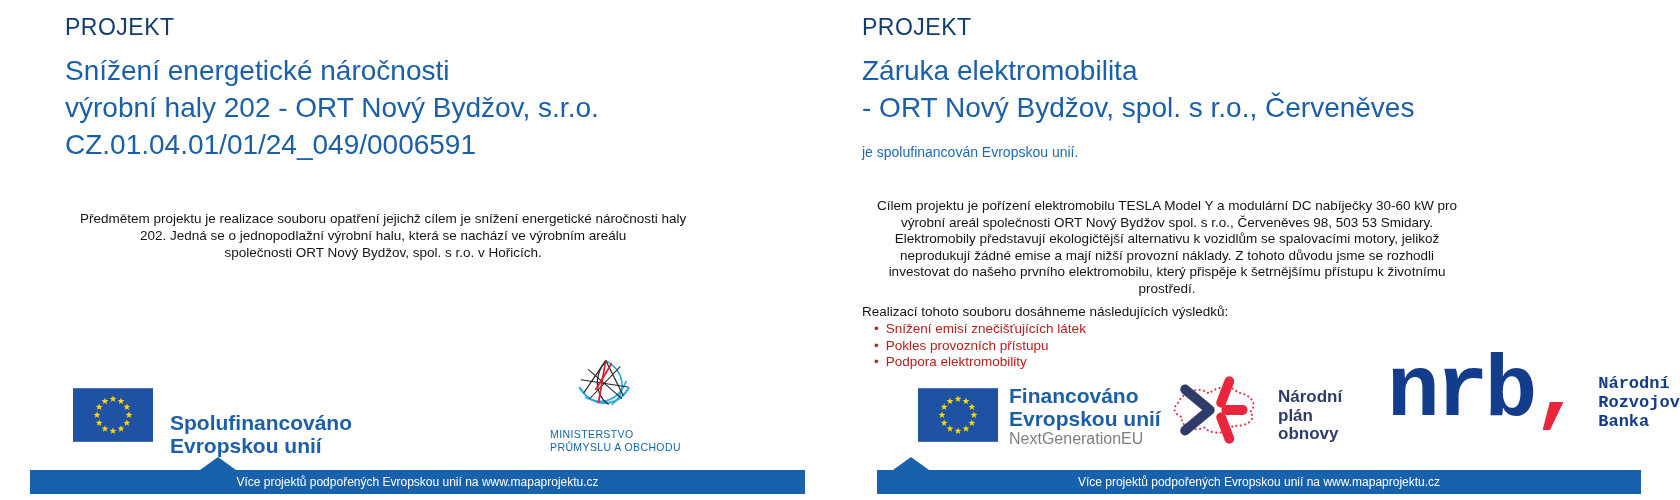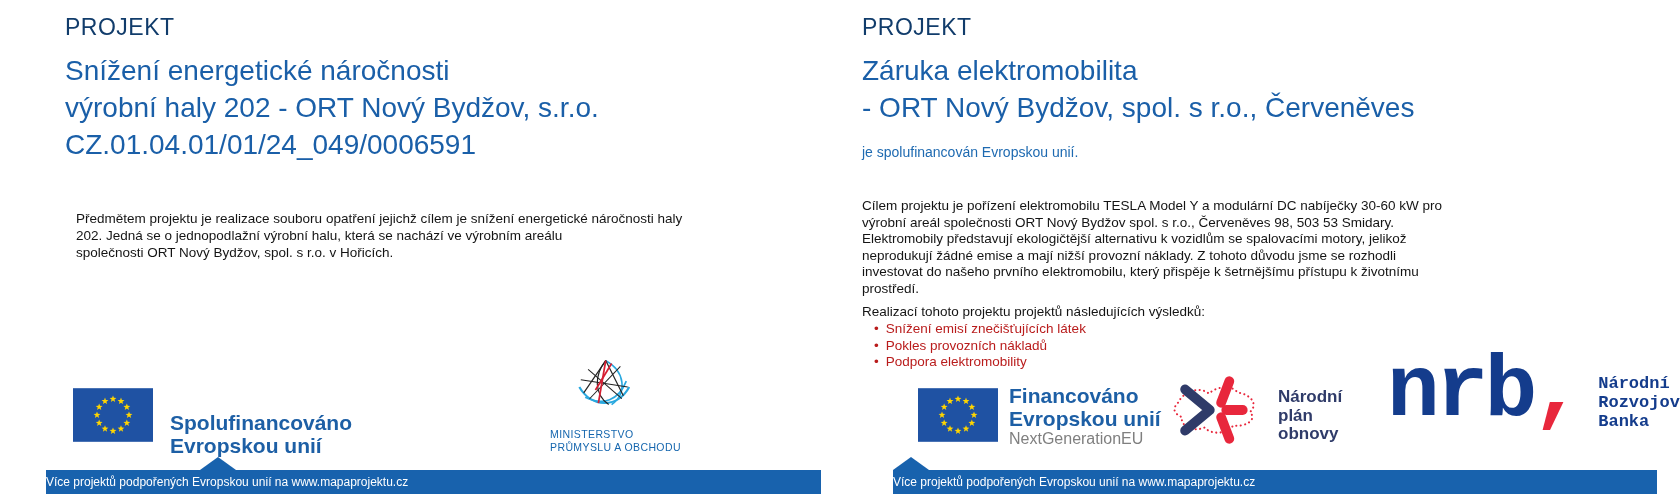--- a/index.html
+++ b/index.html
@@ -9,22 +9,22 @@
   .panel-left{left:30px;width:775px;}
   .panel-right{left:827px;width:814px;}
 
   .projekt{position:absolute;left:35px;top:14px;font-size:23px;font-weight:500;
            color:#113c6b;letter-spacing:.5px;}
   .title{position:absolute;left:35px;top:52px;font-size:28px;line-height:37px;
          color:#1a5fa8;white-space:pre-line;}
   .subtitle{position:absolute;left:35px;color:#1e6ab1;}
   .subtitle-l{top:178px;font-size:17px;}
   .subtitle-r{top:144px;font-size:14px;}
-  .bodytext{position:absolute;left:35px;font-size:13.5px;color:#141414;white-space:pre-line;}
-  .body-l{top:210px;line-height:17px;margin-left:11px;}
+  .bodytext{position:absolute;left:50px;font-size:13.5px;color:#141414;white-space:pre-line;text-align:center;}
+  .body-l{top:210px;line-height:17px;}
   .body-r{top:198px;line-height:16.5px;}
   .list-intro{position:absolute;left:35px;top:304px;font-size:13.5px;color:#141414;}
   .bullets{position:absolute;left:47px;top:321px;font-size:13.5px;color:#b91c1c;line-height:16.5px;}
   .bullet::before{content:"•";margin-right:7px;}
 
   .eu-flag{position:absolute;top:388px;width:80px;height:54px;display:block;}
   .flag-l{left:43px;} .flag-r{left:91px;}
   .eu-label{position:absolute;font-weight:bold;color:#1d5fa5;font-size:21px;line-height:23px;
             white-space:pre-line;}
   .eu-label-l{left:140px;top:411px;}
@@ -44,21 +44,21 @@
   .nrb-word{font-size:88px;line-height:88px;font-weight:bold;color:#143c8c;letter-spacing:-4px;}
   .nrb-comma{font-size:88px;line-height:88px;font-weight:bold;color:#e8273c;margin-left:-2px;}
   .nrb-label{margin-left:14px;margin-top:26px;font-size:17px;line-height:19px;font-weight:bold;
              color:#143c8c;white-space:pre-line;}
 
   .tri{position:absolute;top:457px;width:0;height:0;
        border-left:18px solid transparent;border-right:18px solid transparent;
        border-bottom:13px solid #1862ad;}
   .tri-l{left:170px;} .tri-r{left:66px;}
   .bar{position:absolute;top:470px;height:24px;background:#1862ad;color:#ffffff;
-       font-size:12px;display:flex;align-items:center;justify-content:flex-start;margin-left:16px;}
+       font-size:12px;display:flex;align-items:center;justify-content:center;}
   .bar-l{left:0;width:775px;} .bar-r{left:50px;width:764px;}
 </style>
 </head>
 <body>
 
 <svg width="0" height="0" style="position:absolute">
   <defs>
     <path id="eustar" d="M0,-4.5 L1.12,-1.54 L4.28,-1.39 L1.81,0.59 L2.65,3.64 L0,1.9 L-2.65,3.64 L-1.81,0.59 L-4.28,-1.39 L-1.12,-1.54 Z" fill="#ffd500"></path>
   </defs>
 </svg>
@@ -120,24 +120,24 @@
     <div class="projekt">PROJEKT</div>
     <div class="title">Záruka elektromobilita
 - ORT Nový Bydžov, spol. s r.o., Červeněves</div>
     <div class="subtitle subtitle-r">je spolufinancován Evropskou unií.</div>
     <div class="bodytext body-r">Cílem projektu je pořízení elektromobilu TESLA Model Y a modulární DC nabíječky 30-60 kW pro
 výrobní areál společnosti ORT Nový Bydžov spol. s r.o., Červeněves 98, 503 53 Smidary.
 Elektromobily představují ekologičtější alternativu k vozidlům se spalovacími motory, jelikož
 neprodukují žádné emise a mají nižší provozní náklady. Z tohoto důvodu jsme se rozhodli
 investovat do našeho prvního elektromobilu, který přispěje k šetrnějšímu přístupu k životnímu
 prostředí.</div>
-    <div class="list-intro">Realizací tohoto projektu projektů následujících výsledků:</div>
+    <div class="list-intro">Realizací tohoto souboru dosáhneme následujících výsledků:</div>
     <div class="bullets">
       <div class="bullet">Snížení emisí znečišťujících látek</div>
-      <div class="bullet">Pokles provozních nákladů</div>
+      <div class="bullet">Pokles provozních přístupu</div>
       <div class="bullet">Podpora elektromobility</div>
     </div>
 
     <svg class="eu-flag flag-r" viewBox="0 0 100 67">
       <rect x="0" y="0" width="100" height="67" fill="#1f52a3"></rect>
       <use href="#eustar" x="50" y="13.5"></use>
         <use href="#eustar" x="60" y="16.2"></use>
       <use href="#eustar" x="67.3" y="23.5"></use>
         <use href="#eustar" x="70" y="33.5"></use>
       <use href="#eustar" x="67.3" y="43.5"></use>

